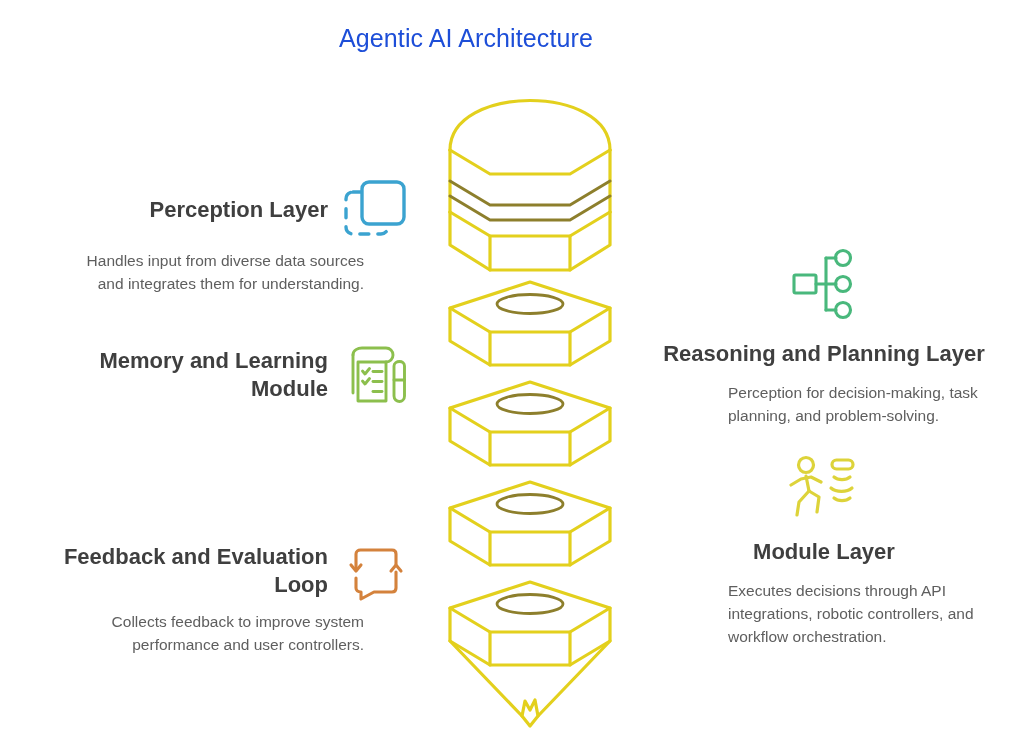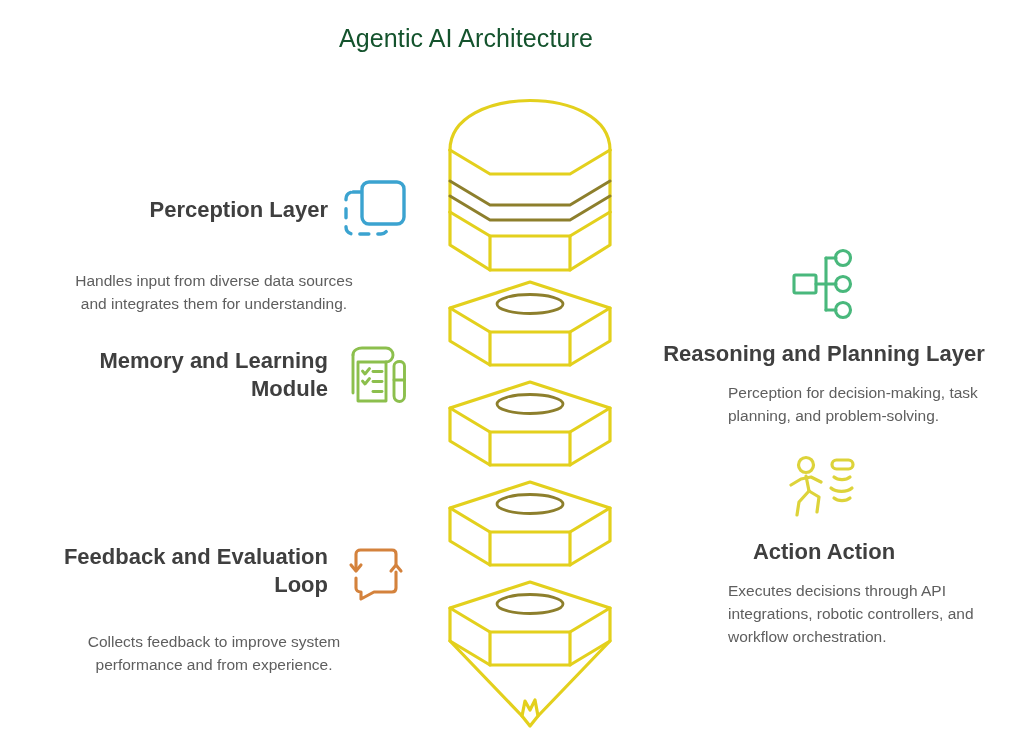--- a/index.html
+++ b/index.html
@@ -18,21 +18,21 @@
   }
 
   
   #diagram-title {
     position: absolute;
     left: 0; top: 24px;
     width: 932px;
     text-align: center;
     font-size: 25px;
     font-weight: 400;
-    color: #14532d;
+    color: #1d4ed8;
     letter-spacing: .1px;
   }
 
   
   .label-block { position: absolute; }
   .label-title {
     font-size: 22px;
     font-weight: 700;
     color: #3f3f3f;
     line-height: 1.28;
@@ -45,21 +45,21 @@
   }
 
   
   .left-block .head-row {
     display: flex;
     align-items: center;
     justify-content: flex-end;
     gap: 14px;
   }
   .left-block .label-title { text-align: right; }
-  .left-block .label-desc  { text-align: center; margin-top: 26px; }
+  .left-block .label-desc  { text-align: right; margin-top: 6px; }
 
   
   .right-block .head-row {
     display: flex;
     align-items: center;
     justify-content: flex-start;
     gap: 16px;
     flex-direction: column;
   }
   .right-block .label-title { text-align: left; }
@@ -210,21 +210,21 @@
             <path d="M 14 33 L 14 17 C 14 14.5, 16 13, 18.5 13 L 50 13 C 52.5 13, 54 14.5, 54 17 L 54 27"></path>
             <path d="M 54 35 L 54 51 C 54 53.5, 52.5 55, 50 55 L 32 55 L 19 62 L 19 55 L 18.5 55 C 16 55, 14 53.5, 14 51 L 14 41"></path>
 
             <path d="M 9 28 L 14 34 L 19 28"></path>
 
             <path d="M 49 34 L 54 28 L 59 34"></path>
           </g>
         </svg>
       </span>
     </div>
-    <div class="label-desc">Collects feedback to improve system performance and from experience.</div>
+    <div class="label-desc">Collects feedback to improve system performance and user controllers.</div>
   </div>
 
   <div class="label-block right-block" id="block-reasoning">
     <div class="head-row">
       <span class="icon-wrap">
         <svg width="64" height="80" viewBox="0 0 64 80" xmlns="http://www.w3.org/2000/svg">
           <g fill="none" stroke="#49b87c" stroke-width="3.1" stroke-linejoin="round" stroke-linecap="round">
             <rect x="2" y="31" width="22" height="18" rx="1.5" ry="1.5"></rect>
             <path d="M 24 40 L 34 40"></path>
             <path d="M 34 14 L 34 66"></path>
@@ -257,18 +257,18 @@
             <path d="M 20 39 L 10 50 L 8 63"></path>
             <path d="M 20 39 L 30 45 L 28 60"></path>
 
             <rect x="43" y="8" width="21" height="9" rx="4.5" ry="4.5"></rect>
             <path d="M 45 25 C 49 28.5, 57 28.5, 61 25"></path>
             <path d="M 42 36 C 47 40.5, 58 40.5, 63 36"></path>
             <path d="M 45 46 C 49 49.5, 57 49.5, 61 46"></path>
           </g>
         </svg>
       </span>
-      <div class="label-title">Action Action</div>
+      <div class="label-title">Module Layer</div>
     </div>
     <div class="label-desc">Executes decisions through API integrations, robotic controllers, and workflow orchestration.</div>
   </div>
 
 </div>
 
 </body></html>

